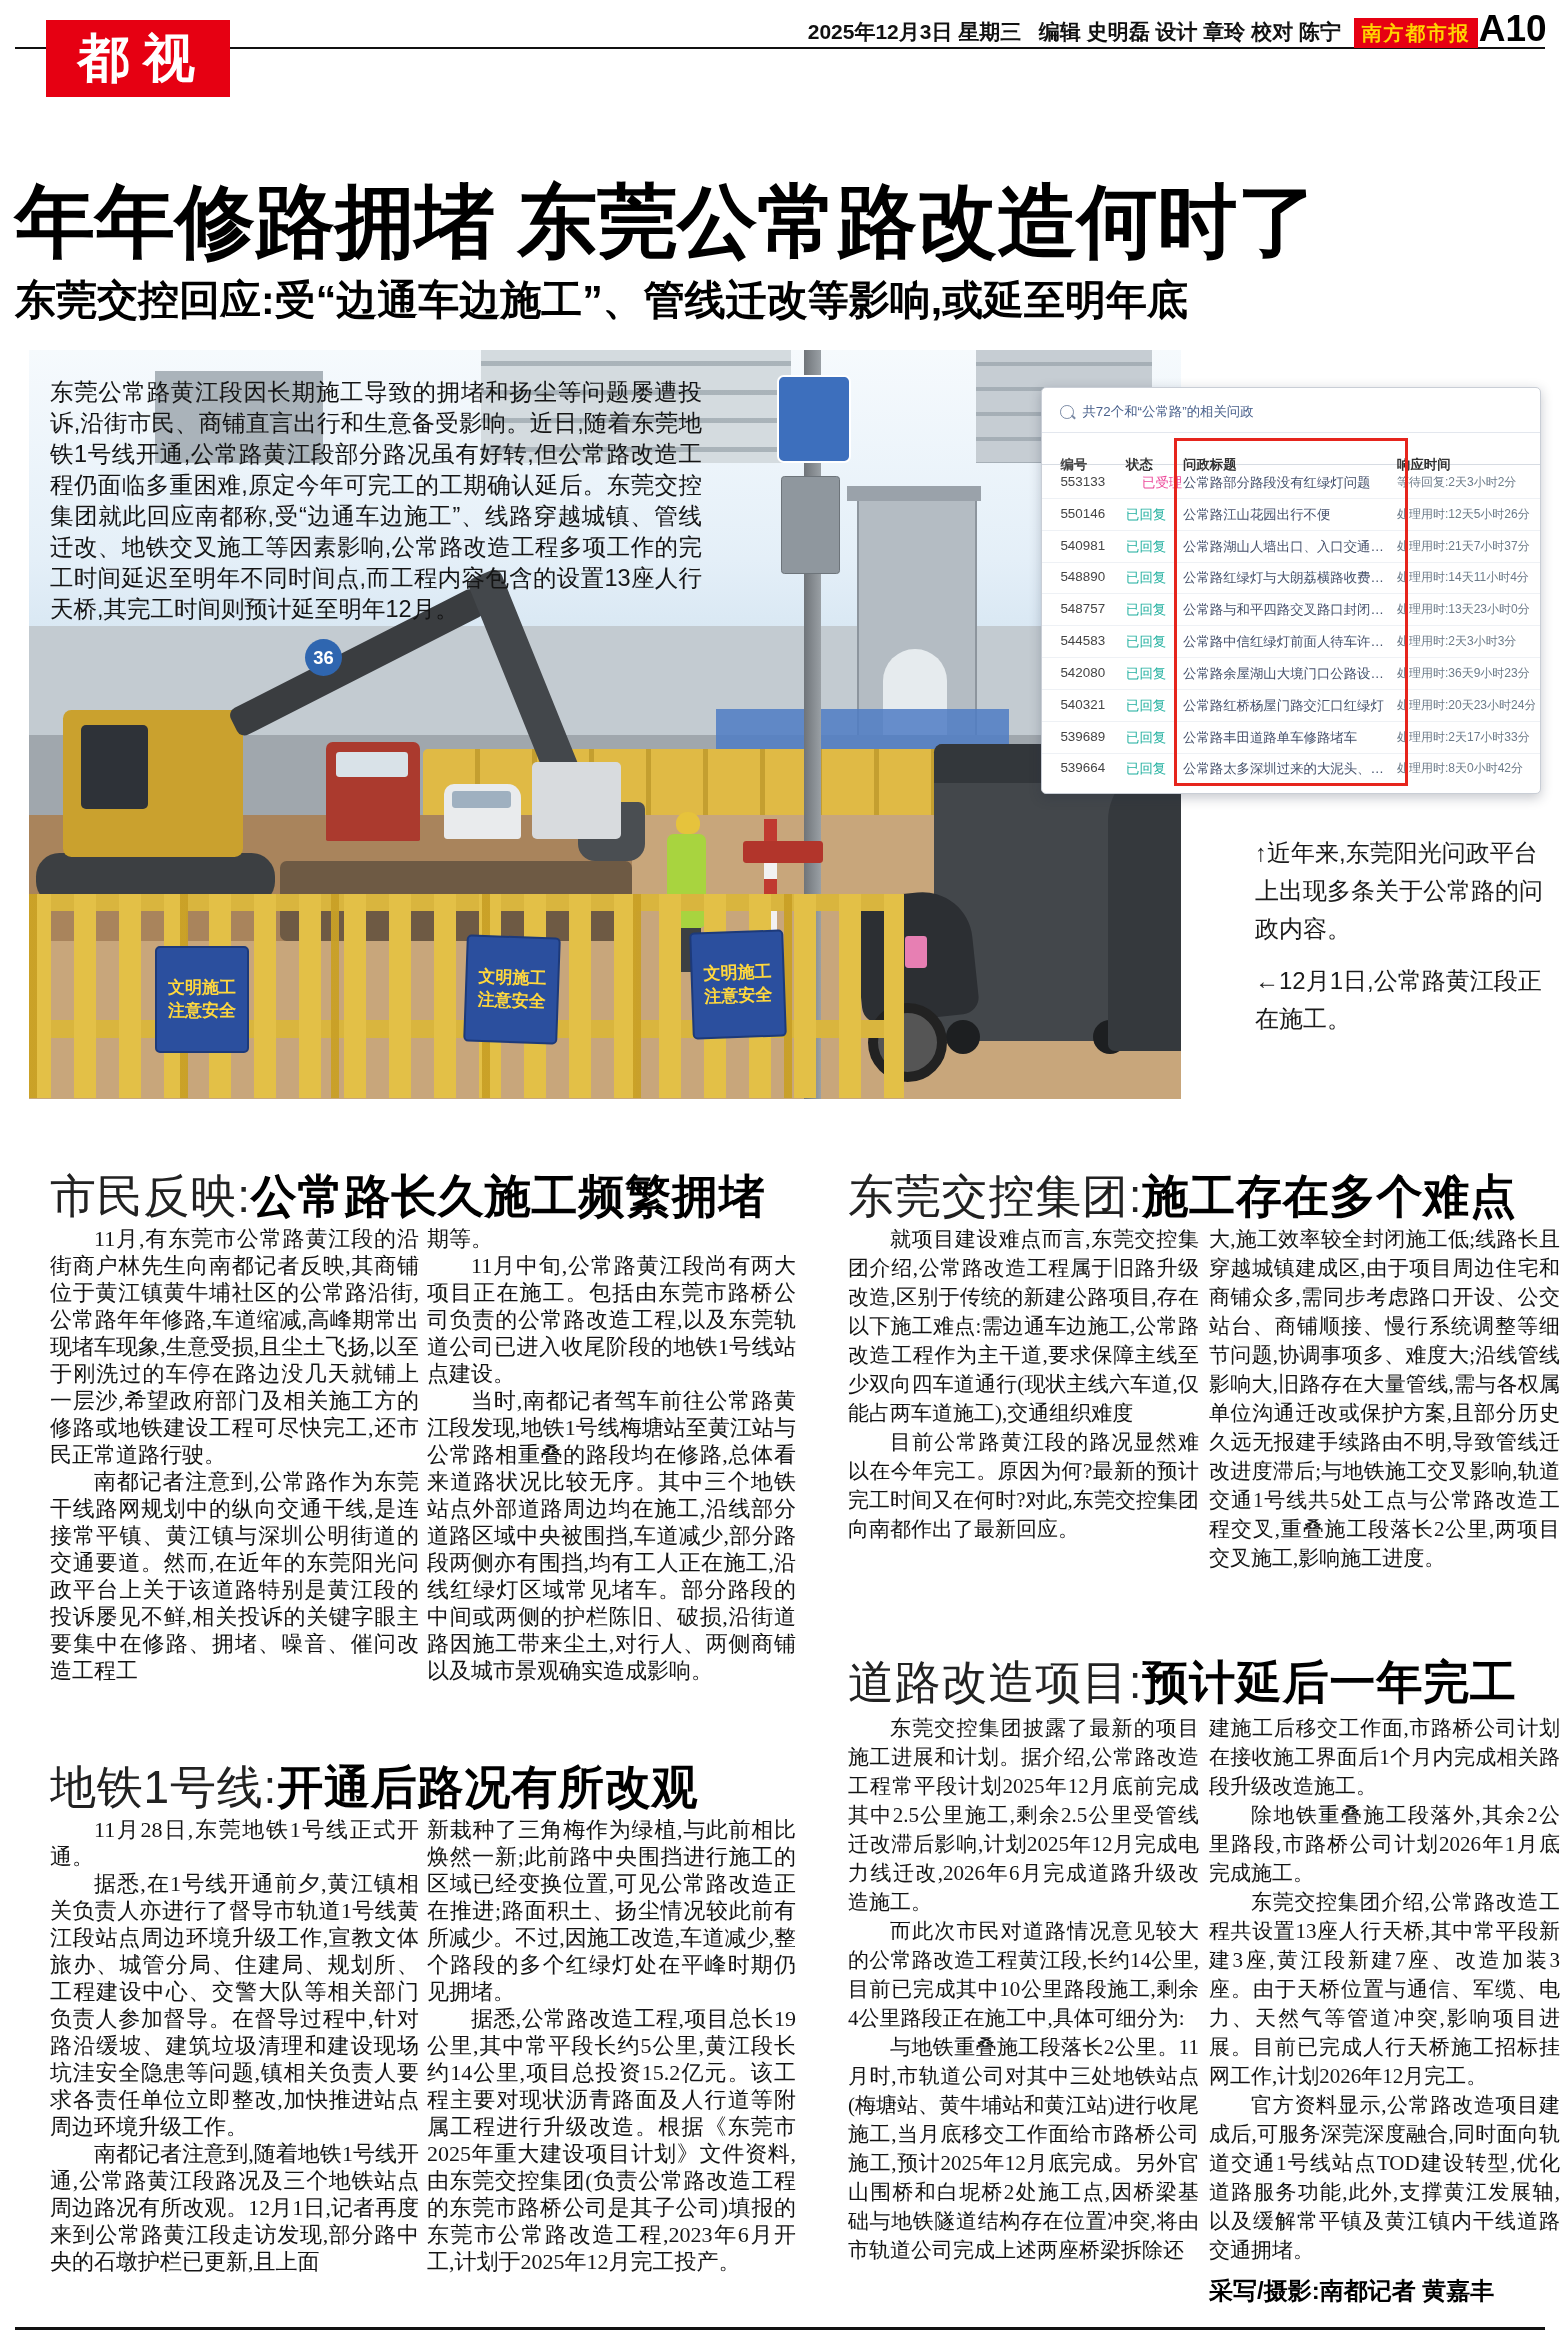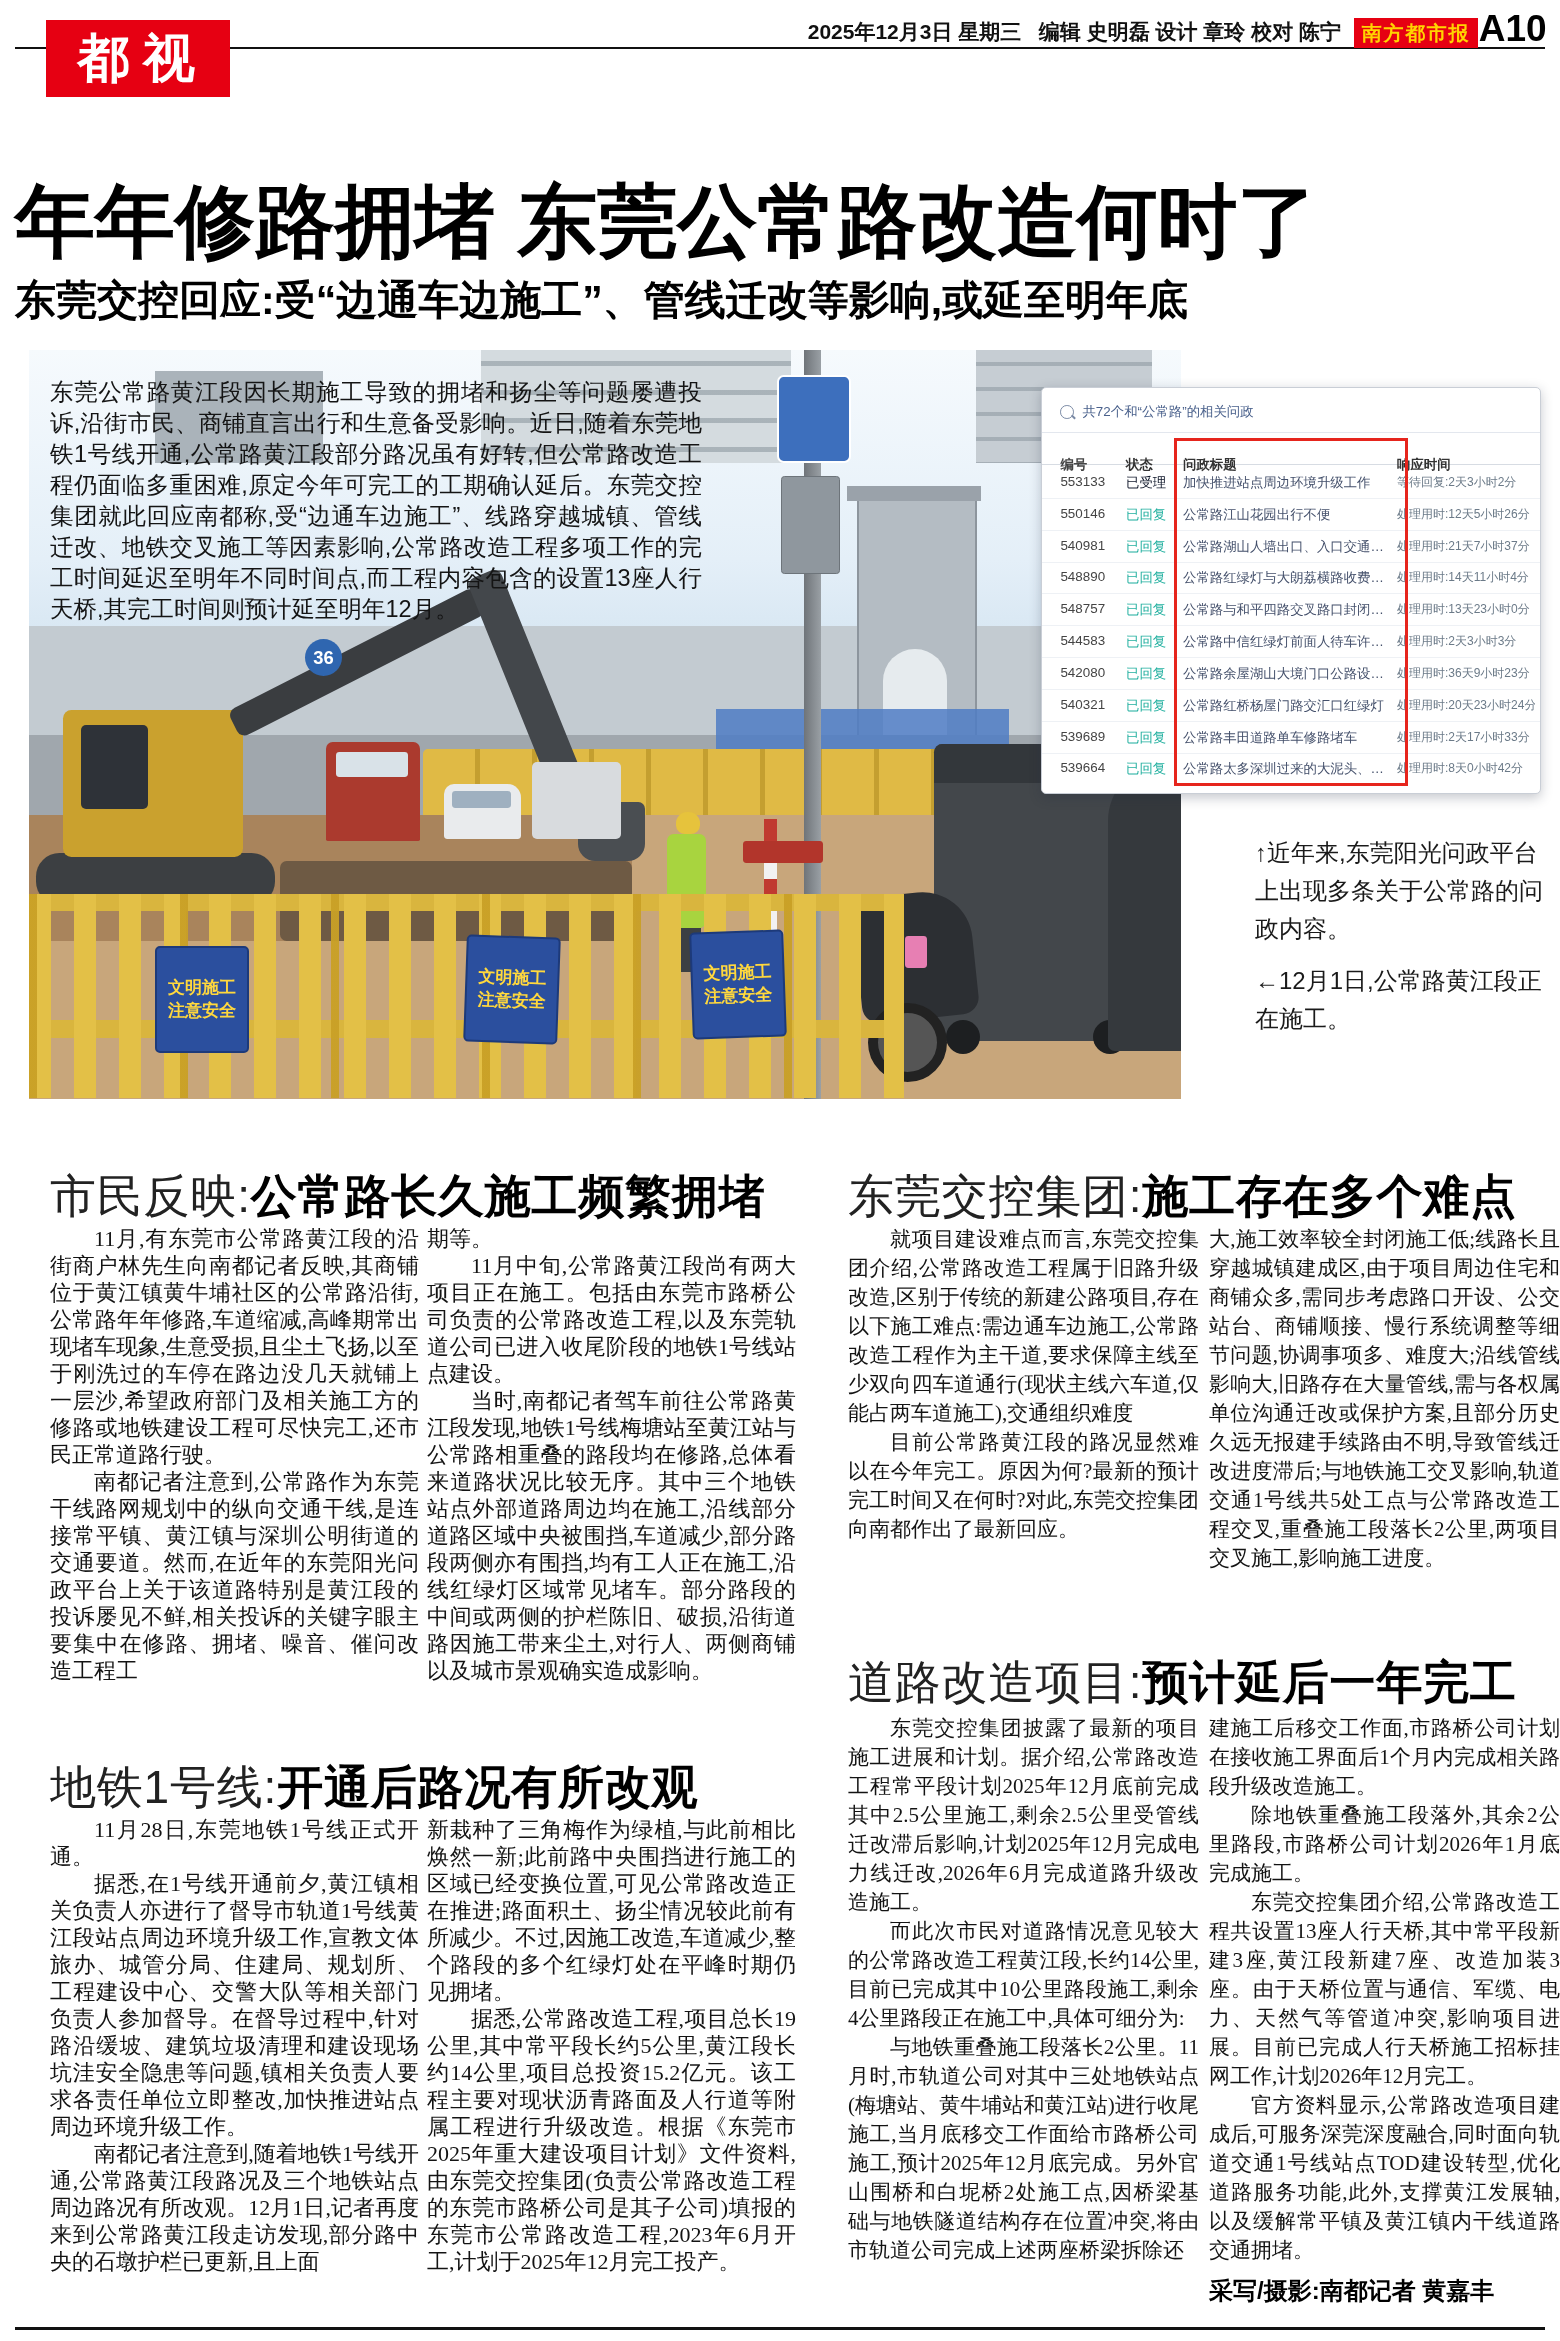--- a/index.html
+++ b/index.html
@@ -88,21 +88,21 @@
         color:#4a618c;font-size:13.4px;}
   .mag{width:11.7px;height:11.7px;border:1.7px solid #7a8aa5;border-radius:50%;position:relative;}
   .mag:after{content:"";position:absolute;left:10px;top:10px;width:5px;height:1.7px;background:#7a8aa5;transform:rotate(45deg);}
   .panel-sep{position:absolute;left:0;top:44px;width:100%;height:0.8px;background:#e3e7ee;}
   .pt{position:absolute;font-size:13.4px;}
   .pt-head{font-weight:700;color:#333;margin-top:16px;}
   .col-id{left:18.4px;width:59px;color:#444;}
   .col-st{left:84px;width:49px;}
   .col-ti{left:141px;width:204px;color:#44506b;white-space:nowrap;overflow:hidden;text-overflow:ellipsis;}
   .col-tm{left:355px;width:138px;color:#6b7a88;font-size:12px;white-space:nowrap;overflow:hidden;}
-  .st-accepted{color:#0f172a;} .st-replied{color:#23b0a0;}
+  .st-accepted{color:#ec4899;margin-left:16px;} .st-replied{color:#23b0a0;}
   .prow{position:absolute;left:0;width:498px;height:32px;border-bottom:0.8px solid #eef1f5;}
   .prow .pt{top:7.5px;}
   .hl-box{position:absolute;left:132px;top:50px;width:228px;height:342px;border:3.4px solid #e6251d;pointer-events:none;}
   
   .caption{position:absolute;left:1255px;width:295px;font-size:24px;line-height:38px;font-weight:500;color:#1a1a1a;}
   .cap1{top:834px;} .cap2{top:962px;}
   
   .art-head{position:absolute;font-size:46px;white-space:nowrap;}
   .kicker{font-weight:400;color:#222;letter-spacing:0.8px;}
   .htitle{font-weight:900;color:#000;letter-spacing:0.8px;}
@@ -192,21 +192,21 @@
     <div class="panel-sep"></div>
     <div class="prow" style="top:44px;border-bottom:1.7px solid #d7dce3;">
       <span class="pt pt-head col-id">编号</span>
       <span class="pt pt-head col-st">状态</span>
       <span class="pt pt-head col-ti" style="color:#333;">问政标题</span>
       <span class="pt pt-head col-tm" style="color:#333;font-size:13.4px;">响应时间</span>
     </div>
     <div class="prow" style="top:78px;">
       <span class="pt col-id">553133</span>
       <span class="pt col-st st-accepted">已受理</span>
-      <span class="pt col-ti">加快推进站点周边环境升级工作</span>
+      <span class="pt col-ti">公常路部分路段没有红绿灯问题</span>
       <span class="pt col-tm">等待回复:2天3小时2分</span>
     </div>
     <div class="prow" style="top:110px;">
       <span class="pt col-id">550146</span>
       <span class="pt col-st st-replied">已回复</span>
       <span class="pt col-ti">公常路江山花园出行不便</span>
       <span class="pt col-tm">处理用时:12天5小时26分</span>
     </div>
     <div class="prow" style="top:142px;">
       <span class="pt col-id">540981</span>

